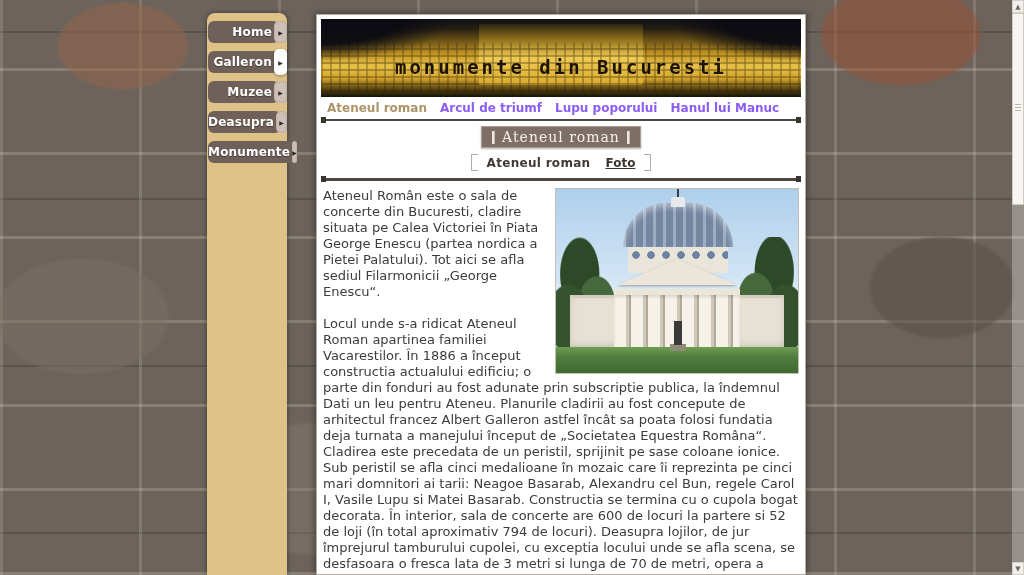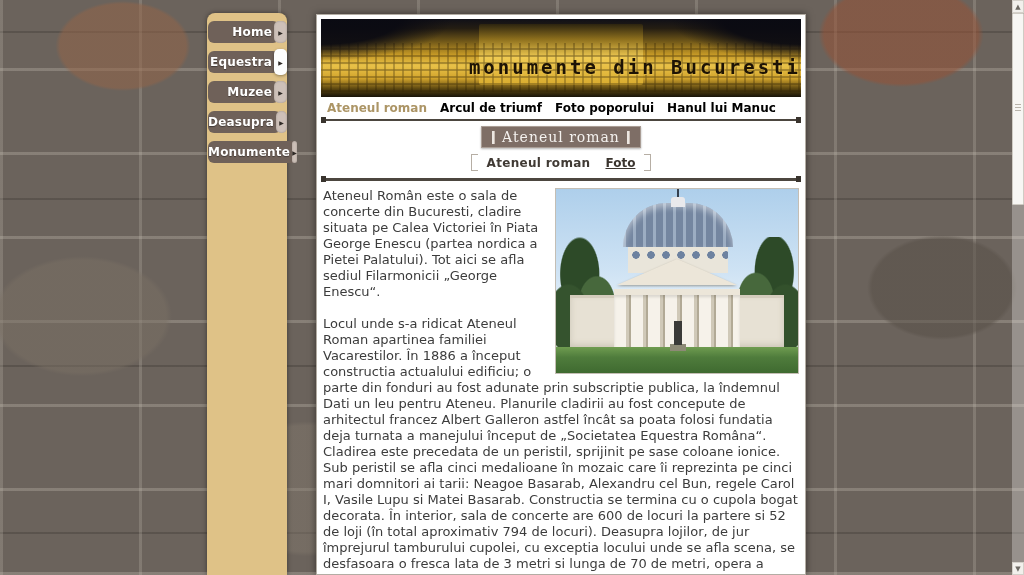--- a/index.html
+++ b/index.html
@@ -63,29 +63,29 @@
     background:
       repeating-linear-gradient(90deg, rgba(42,30,6,.55) 0 2px, transparent 2px 9px),
       repeating-linear-gradient(0deg,  rgba(42,30,6,.6) 0 2px, transparent 2px 7px);
   }
   .hero-sky { position:absolute; inset:0;
     background:
       radial-gradient(ellipse 130px 42px at 0% 0%, rgba(10,10,18,.95) 0 60%, transparent 100%),
       radial-gradient(ellipse 130px 42px at 100% 0%, rgba(10,10,18,.95) 0 60%, transparent 100%);
   }
   .hero-title {
-    position:absolute; left:0; right:0; top:37px; text-align:right;
+    position:absolute; left:0; right:0; top:37px; text-align:center;
     font-family:"DejaVu Sans Mono", monospace; font-weight:bold;
     font-size:19px; letter-spacing:3px; color:#1d1305;
     text-shadow:1px 1px 0 rgba(240,200,90,.55);
   }
 
   
   .nav { display:flex; gap:13px; padding:4px 2px 3px 6px; font-size:12px; font-weight:bold; }
-  .nav a { text-decoration:none; color:#000000; cursor:pointer; }
+  .nav a { text-decoration:none; color:#8b5cf6; cursor:pointer; }
   .nav a.active { color:#ac9566; }
 
   
   .hr { position:relative; height:2px; background:#4c463f; margin:1px 0; }
   .hr::before, .hr::after { content:""; position:absolute; top:-2px; width:5px; height:6px; background:#39342e; }
   .hr::before { left:0; } .hr::after { right:0; }
   .hr2 { height:3px; margin-top:7px; }
 
   
   .banner-row { text-align:center; margin:5px 0 4px; }
@@ -166,21 +166,21 @@
 <body>
 
 <div class="stage">
 
   <div class="sidebar-col">
     <div class="menu-item">
       <div class="menu-body">Home</div>
       <div class="menu-tab">▶</div>
     </div>
     <div class="menu-item active">
-      <div class="menu-body">Equestra</div>
+      <div class="menu-body">Galleron</div>
       <div class="menu-tab">▶</div>
     </div>
     <div class="menu-item">
       <div class="menu-body">Muzee</div>
       <div class="menu-tab">▶</div>
     </div>
     <div class="menu-item">
       <div class="menu-body">Deasupra</div>
       <div class="menu-tab">▶</div>
     </div>
@@ -195,21 +195,21 @@
     <div class="hero">
       <div class="hero-center"></div>
       <div class="hero-grid"></div>
       <div class="hero-sky"></div>
       <div class="hero-title">monumente din Bucuresti</div>
     </div>
 
     <div class="nav">
       <a class="active">Ateneul roman</a>
       <a>Arcul de triumf</a>
-      <a>Foto poporului</a>
+      <a>Lupu poporului</a>
       <a>Hanul lui Manuc</a>
     </div>
 
     <div class="hr"></div>
 
     <div class="banner-row">
       <div class="banner">
         <span class="bar"></span>
         <span>Ateneul roman</span>
         <span class="bar"></span>

